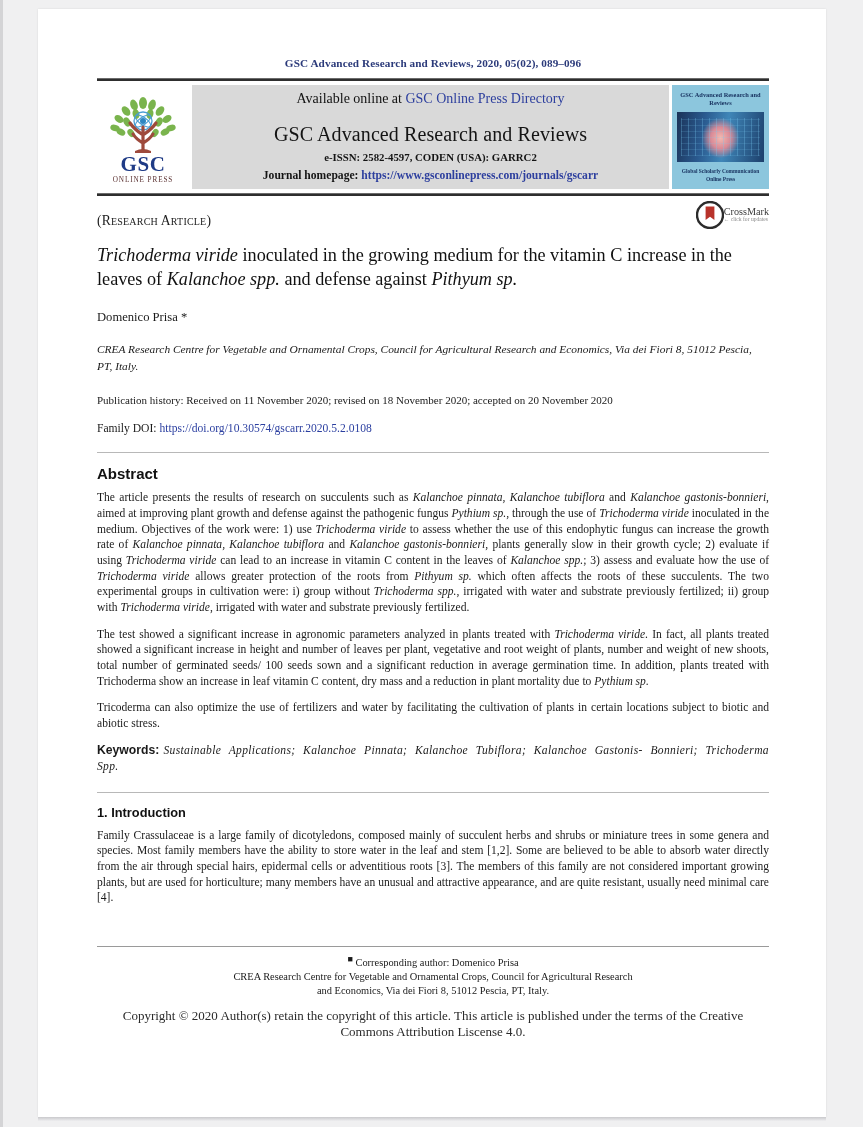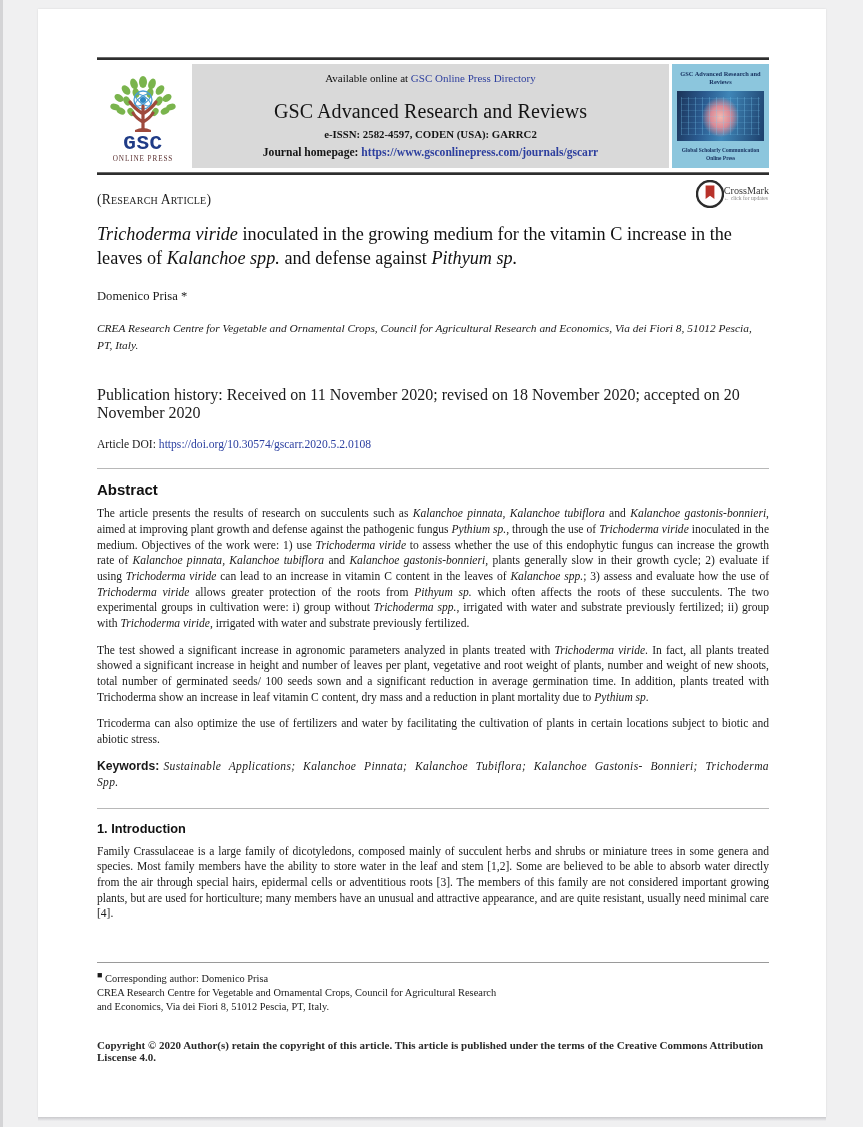--- a/index.html
+++ b/index.html
@@ -62,21 +62,21 @@
   }
   .logo-cell {
     width: 92px;
     display: flex; flex-direction: column;
     align-items: center; justify-content: center;
     padding-top: 2px;
     flex: none;
   }
   .tree-svg { display: block; }
   .gsc-word {
-    font-family: Liberation Mono, monospace;
+    font-family: Liberation Serif, serif;
     font-size: 21px;
     font-weight: 700;
     color: #1f3b86;
     letter-spacing: .6px;
     line-height: 1;
     margin-top: -1px;
   }
   .gsc-sub {
     font-family: "Liberation Serif", serif;
     font-size: 7.2px;
@@ -87,21 +87,21 @@
 
   .banner {
     flex: 1 1 auto;
     background: #d9d9d9;
     display: flex; flex-direction: column;
     align-items: center; justify-content: center;
     padding: 4px 6px 5px 6px;
     margin-left: 3px;
   }
   .banner .line1 {
-    font-size: 11px;
+    font-size: 14px;
     color: #111;
     margin-bottom: 16px;
   }
   .banner .line1 a, .banner .line4 a { color: #2d3f9e; text-decoration: none; }
   .banner .line2 {
     font-size: 20px;
     color: #141414;
     letter-spacing: .1px;
     margin-bottom: 5px;
   }
@@ -189,23 +189,23 @@
     margin-top: 19px;
   }
   .affil {
     font-size: 11.4px;
     font-style: italic;
     color: #1a1a1a;
     line-height: 1.45;
     margin-top: 16px;
   }
   .pubhist {
-    font-size: 16px;
-    color: #1a1a1a;
-    margin-top: 33px;
+    font-size: 11px;
+    color: #1a1a1a;
+    margin-top: 20px;
   }
   .doi {
     font-size: 11.6px;
     color: #1a1a1a;
     margin-top: 16px;
   }
   .doi a { color: #2b3fa0; text-decoration: none; }
 
   .hr-light {
     height: 1px; background: #b8b8b8;
@@ -227,48 +227,49 @@
     color: #1a1a1a;
     text-align: justify;
     margin: 0 0 11px 0;
   }
   p.body i { }
   .kw { margin-bottom: 0; }
   .kw b { font-family: "Liberation Sans", sans-serif; font-size: 12.2px; }
   .kw .sp { letter-spacing: .35px; word-spacing: 3.2px; }
 
   
-  .foot-wrap { margin-top: 40px; }
+  .foot-wrap { margin-top: 40px; text-align: center; }
   .foot-rule { height: 1px; background: #9a9a9a; }
   .foot-note {
     font-size: 10.4px; line-height: 1.35;
     color: #1a1a1a; margin-top: 6px;
   }
   .foot-note sup { font-size: 9px; }
   .copyright {
-    font-size: 11px;
-    font-weight: 700;
+    font-size: 13px;
+    font-weight: 400;
     color: #2a2a2a;
-    margin-top: 24px;
+    margin-top: 9px;
   }
   .bottom-shadow {
     position: absolute; left: 38px; top: 1117px;
     width: 788px; height: 4px;
     background: linear-gradient(#c9c9cc, #eeeef0);
   }
 </style>
 </head>
 <body>
 
 <div class="viewer-bg"></div>
 <div class="viewer-edge-left"></div>
 
 <div class="page">
   <div class="page-inner">
 
+    <div class="running-head">GSC Advanced Research and Reviews, 2020, 05(02), 089–096</div>
 
     <div class="rule-thick"></div>
 
     <div class="masthead">
 
       <div class="logo-cell">
         <svg class="tree-svg" width="74" height="62" viewBox="0 0 74 62">
           <g fill="#6fae3e" opacity="0.92">
             <ellipse cx="37" cy="10" rx="4" ry="6"></ellipse>
             <ellipse cx="28" cy="12" rx="3.6" ry="5.6" transform="rotate(-20 28 12)"></ellipse>
@@ -334,21 +335,21 @@
     </div>
 
     <div class="title">
       <i>Trichoderma viride</i><span> inoculated in the growing medium for the vitamin C increase in the leaves of </span><i>Kalanchoe spp.</i><span> and defense against </span><i>Pithyum sp.</i>
     </div>
 
     <div class="author">Domenico Prisa *</div>
     <div class="affil">CREA Research Centre for Vegetable and Ornamental Crops, Council for Agricultural Research and Economics, Via dei Fiori 8, 51012 Pescia, PT, Italy.</div>
     <div class="pubhist">Publication history: Received on 11 November 2020; revised on 18 November 2020; accepted on 20 November 2020</div>
     <div class="doi">
-      <span>Article DOI: </span><a href="#">https://doi.org/10.30574/gscarr.2020.5.2.0108</a>
+      <span>Family DOI: </span><a href="#">https://doi.org/10.30574/gscarr.2020.5.2.0108</a>
     </div>
 
     <div class="hr-light"></div>
 
     <div class="h2">Abstract</div>
     <p class="body"><span>The article presents the results of research on succulents such as </span><i>Kalanchoe pinnata, Kalanchoe tubiflora</i><span> and </span><i>Kalanchoe gastonis-bonnieri</i><span>, aimed at improving plant growth and defense against the pathogenic fungus </span><i>Pythium sp.</i><span>, through the use of </span><i>Trichoderma viride</i><span> inoculated in the medium. Objectives of the work were: 1) use </span><i>Trichoderma viride</i><span> to assess whether the use of this endophytic fungus can increase the growth rate of </span><i>Kalanchoe pinnata, Kalanchoe tubiflora</i><span> and </span><i>Kalanchoe gastonis-bonnieri</i><span>, plants generally slow in their growth cycle; 2) evaluate if using </span><i>Trichoderma viride</i><span> can lead to an increase in vitamin C content in the leaves of </span><i>Kalanchoe spp.</i><span>; 3) assess and evaluate how the use of </span><i>Trichoderma viride</i><span> allows greater protection of the roots from </span><i>Pithyum sp.</i><span> which often affects the roots of these succulents. The two experimental groups in cultivation were: i) group without </span><i>Trichoderma spp.</i><span>, irrigated with water and substrate previously fertilized; ii) group with </span><i>Trichoderma viride</i><span>, irrigated with water and substrate previously fertilized.</span></p>
     <p class="body"><span>The test showed a significant increase in agronomic parameters analyzed in plants treated with </span><i>Trichoderma viride</i><span>. In fact, all plants treated showed a significant increase in height and number of leaves per plant, vegetative and root weight of plants, number and weight of new shoots, total number of germinated seeds/ 100 seeds sown and a significant reduction in average germination time. In addition, plants treated with Trichoderma show an increase in leaf vitamin C content, dry mass and a reduction in plant mortality due to </span><i>Pythium sp.</i></p>
     <p class="body">Tricoderma can also optimize the use of fertilizers and water by facilitating the cultivation of plants in certain locations subject to biotic and abiotic stress.</p>
     <p class="body kw">
       <b>Keywords:</b>

